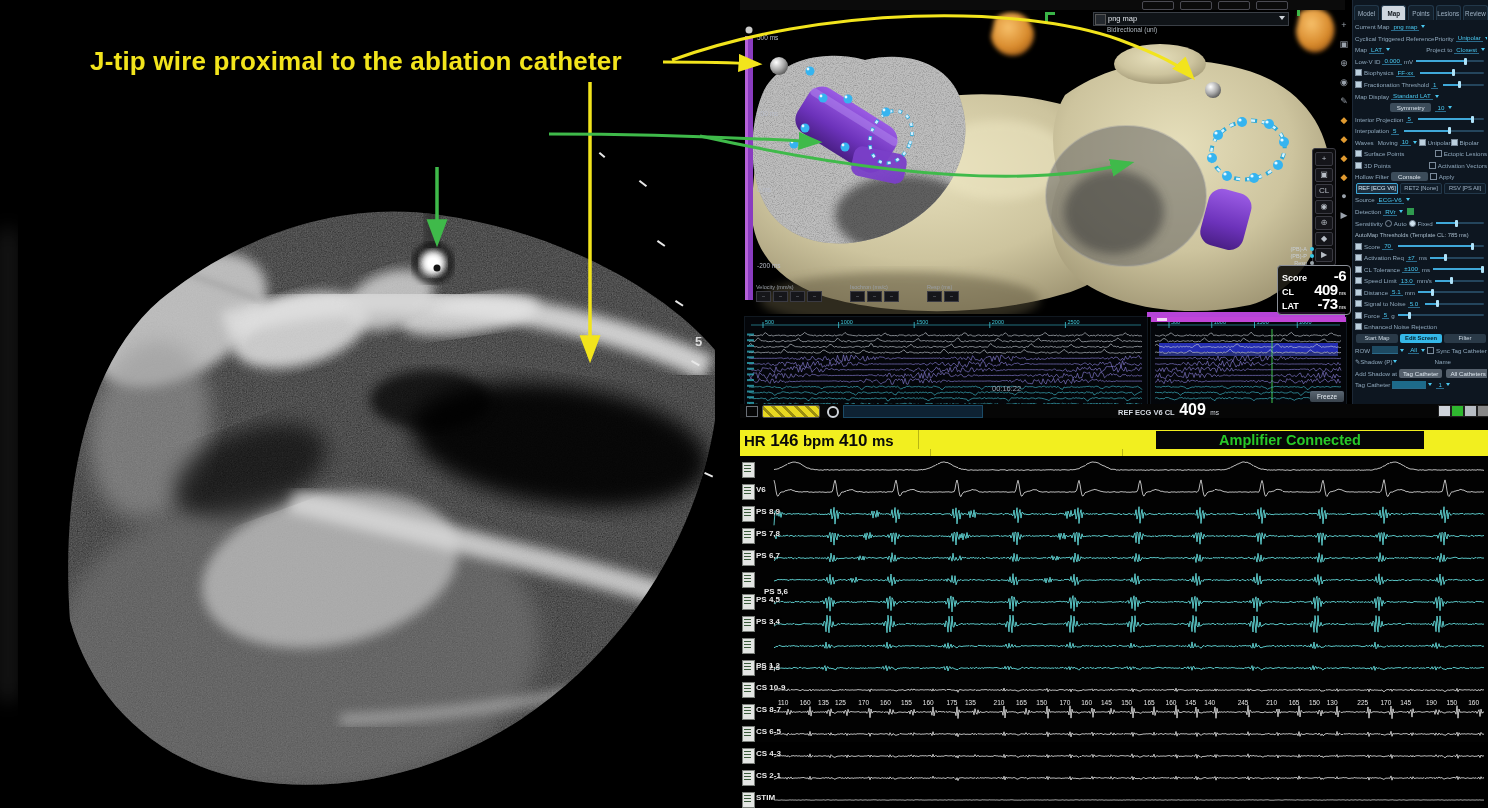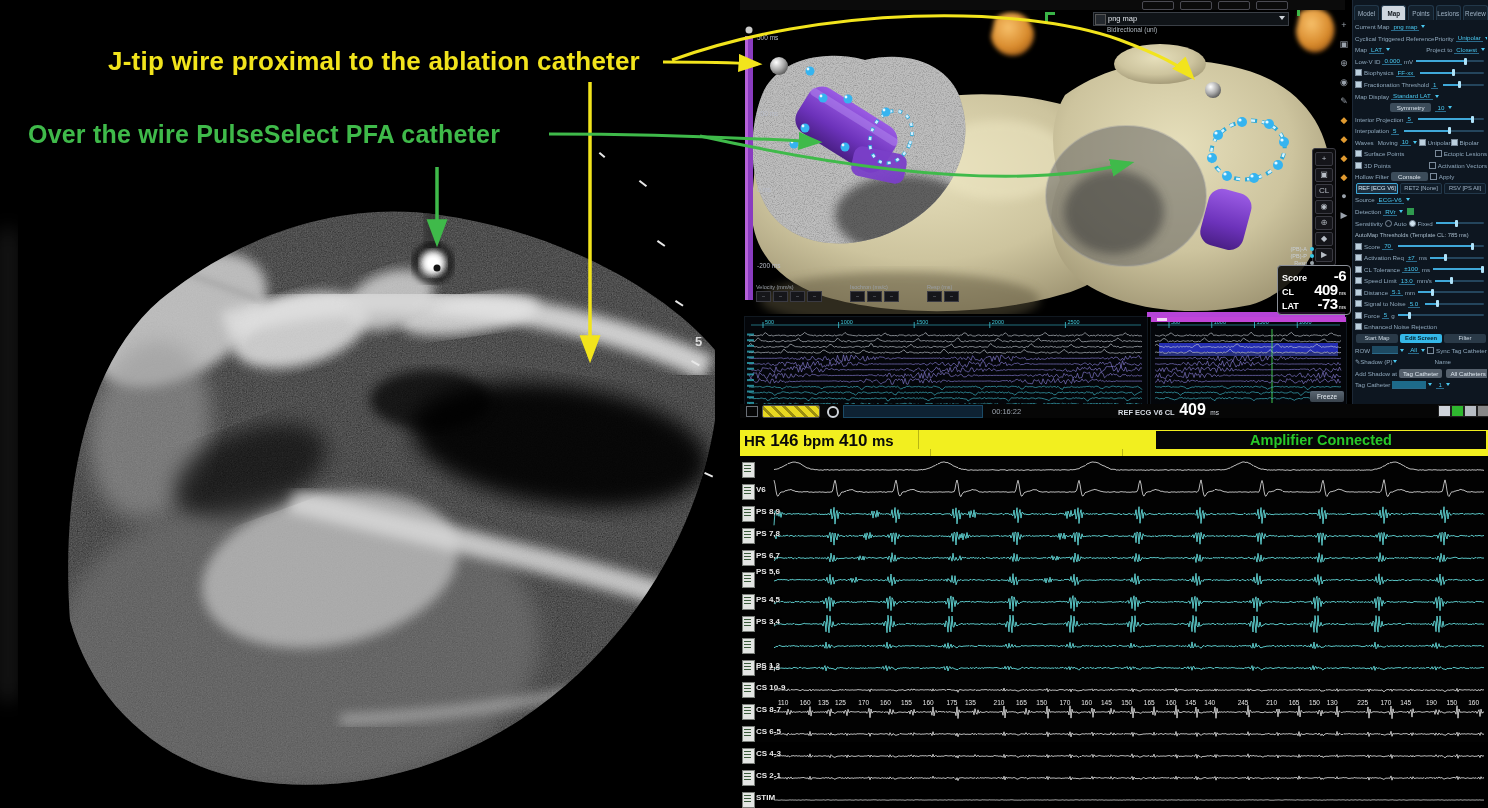--- a/index.html
+++ b/index.html
@@ -1,21 +1,21 @@
 <!DOCTYPE html>
 <html><head>
 <meta charset="utf-8">
 <style>
   html,body{margin:0;padding:0;background:#000;}
   #root{position:relative;width:1488px;height:808px;background:#000;overflow:hidden;
         font-family:"Liberation Sans",sans-serif;}
   .abs{position:absolute;}
   
   .anno{position:absolute;font-weight:bold;letter-spacing:.2px;z-index:40;text-shadow:0 0 2px #000;}
-  #jtipLabel{left:90px;top:46px;width:568px;text-align:center;font-size:26px;color:#f2e41c;}
+  #jtipLabel{left:90px;top:46px;width:568px;text-align:left;font-size:26px;color:#f2e41c;}
   #pfaLabel{left:28px;top:120px;font-size:25px;color:#3fba4a;}
   #depthMark{left:695px;top:334px;color:#ddd;font-size:13px;z-index:30;font-weight:bold;}
   
   #map3d{left:740px;top:0;width:605px;height:314px;background:#000;}
   #mapTopStrip{left:740px;top:0;width:605px;height:10px;background:#0b0b0b;z-index:6;}
   .mapTopBtn{position:absolute;top:1px;height:7px;width:30px;border:1px solid #4a4a52;border-radius:2px;}
   #viewSel{left:1093px;top:12px;width:180px;height:12px;background:#101418;border:1px solid #3a3f46;
            color:#dfe4ea;font-size:7.5px;line-height:12px;padding-left:14px;z-index:8;}
   #viewSel .arr{position:absolute;right:3px;top:3px;width:0;height:0;border-left:3px solid transparent;
            border-right:3px solid transparent;border-top:4px solid #cfd4da;}
@@ -74,33 +74,33 @@
   #egmL{left:744px;top:316px;width:402px;height:88px;background:#04060a;z-index:5;border:1px solid #101820;}
   #egmR{left:1150px;top:316px;width:195px;height:88px;background:#04060a;z-index:5;border:1px solid #101820;}
   #freezeBtn{left:1310px;top:391px;width:34px;height:11px;background:linear-gradient(#5a6672,#39434c);
              color:#e6ecf2;font-size:6.5px;text-align:center;line-height:11px;border-radius:2px;z-index:9;}
   
   #tbar{left:740px;top:404px;width:748px;height:14px;background:#060606;z-index:6;}
   #recBadge{left:762px;top:405px;width:56px;height:11px;border-radius:2px;z-index:7;
     background:repeating-linear-gradient(45deg,#e8d820 0 5px,#9a8d10 5px 8px);border:1px solid #555;}
   #ringIcon{left:827px;top:406px;width:8px;height:8px;border:2px solid #cfd4da;border-radius:50%;z-index:7;}
   #tbField{left:843px;top:405px;width:138px;height:11px;background:#0e2233;border:1px solid #1b4a66;z-index:7;}
-  #tbTime{left:992px;top:407px;color:#9aa2ac;font-size:7.5px;z-index:7;}
+  #tbTime{left:992px;top:384px;color:#9aa2ac;font-size:7.5px;z-index:7;}
   #refWrap{left:1118px;top:401px;z-index:7;color:#d6dbe2;}
   #refWrap .p{font-size:7.5px;font-weight:bold;vertical-align:baseline;}
   #refWrap .v{font-size:16px;font-weight:bold;color:#fff;}
   #refWrap .u{font-size:6.5px;}
   .winBtn{position:absolute;top:405px;width:11px;height:10px;z-index:7;border:1px solid #222;}
   #pageBar{left:740px;top:418px;width:748px;height:12px;background:linear-gradient(#0f6e52,#148a64);z-index:6;}
   #pageTxt{position:absolute;left:5px;top:2px;color:#d6eebc;font-size:8px;font-weight:bold;font-style:italic;}
   #hrBar{left:740px;top:430px;width:748px;height:26px;background:#f2ef1f;z-index:6;}
   #hrTxt{position:absolute;left:4px;top:1px;color:#0a0a0a;white-space:nowrap;}
   #hrTxt .s{font-size:15px;font-weight:bold;}
   #hrTxt .b{font-size:17px;font-weight:bold;}
-  #ampBox{position:absolute;left:416px;top:1px;width:330px;height:18px;background:#060606;}
+  #ampBox{position:absolute;left:416px;top:1px;width:268px;height:18px;background:#060606;}
   #ampTxt{color:#28c828;font-size:14.5px;font-weight:bold;text-align:center;line-height:18px;}
   .ybartick{position:absolute;background:#b8b514;width:1px;}
   
   #traces{left:740px;top:456px;width:748px;height:286px;background:#020202;z-index:5;}
   .chIcon{position:absolute;left:2px;width:11px;height:14px;background:#e4e6e4;border:1px solid #7a7f7a;z-index:7;}
   .chIcon:before{content:"";position:absolute;left:1px;top:2px;width:7px;height:1px;background:#3a5a3a;box-shadow:0 3px 0 #3a5a3a,0 6px 0 #3a5a3a;}
   .chLabel{position:absolute;left:16px;color:#e8e8e8;font-size:8px;font-weight:bold;z-index:7;text-shadow:0 0 2px #000;}
   #overlay{position:absolute;left:0;top:0;z-index:50;pointer-events:none;}
   svg{display:block;}
 </style>
@@ -157,21 +157,20 @@
     <g fill="#e8e8e8">
       <rect x="640" y="180" width="9" height="2" transform="rotate(38 640 180)"></rect>
       <rect x="658" y="240" width="9" height="2" transform="rotate(35 658 240)"></rect>
       <rect x="676" y="300" width="9" height="2" transform="rotate(33 676 300)"></rect>
       <rect x="692" y="360" width="9" height="2" transform="rotate(30 692 360)"></rect>
       <rect x="705" y="472" width="9" height="2" transform="rotate(25 705 472)"></rect>
       <rect x="600" y="152" width="7" height="2" transform="rotate(40 600 152)"></rect>
     </g>
   </svg>
   <div id="jtipLabel" class="anno">J-tip wire proximal to the ablation catheter</div>
-  <div id="pfaLabel" class="anno">Over the wire PulseSelect PFA catheter</div>
   <div id="depthMark" class="abs">5</div>
 
   <svg id="map3d" class="abs" width="605" height="314" viewBox="740 0 605 314">
     <defs>
       <radialGradient id="gBeige" cx="45%" cy="35%" r="75%">
         <stop offset="0%" stop-color="#e6dfbb"></stop>
           <stop offset="55%" stop-color="#cdc49e"></stop>
           <stop offset="100%" stop-color="#968c6b"></stop>
       </radialGradient>
       <radialGradient id="gBall" cx="35%" cy="30%" r="80%">
@@ -795,21 +794,21 @@
   <div class="chIcon" style="top: 6px;"></div>
       <div class="chIcon" style="top: 28px;"></div>
       <div class="chLabel" style="top: 29px;">V6</div>
       <div class="chIcon" style="top: 50px;"></div>
       <div class="chLabel" style="top: 51px;">PS 8,9</div>
       <div class="chIcon" style="top: 72px;"></div>
       <div class="chLabel" style="top: 73px;">PS 7,8</div>
       <div class="chIcon" style="top: 94px;"></div>
       <div class="chLabel" style="top: 95px;">PS 6,7</div>
       <div class="chIcon" style="top: 116px;"></div>
-      <div class="chLabel" style="top: 111px;">PS 5,6</div>
+      <div class="chLabel" style="top: 131px; margin-left: 8px;">PS 5,6</div>
       <div class="chIcon" style="top: 138px;"></div>
       <div class="chLabel" style="top: 139px;">PS 4,5</div>
       <div class="chIcon" style="top: 160px;"></div>
       <div class="chLabel" style="top: 161px;">PS 3,4</div>
       <div class="chIcon" style="top: 182px;"></div>
       <div class="chLabel" style="top: 185px; margin-top: 22px;">PS 2,3</div>
       <div class="chIcon" style="top: 204px;"></div>
       <div class="chLabel" style="top: 205px;">PS 1,2</div>
       <div class="chIcon" style="top: 226px;"></div>
       <div class="chLabel" style="top: 227px;">CS 10-9</div>

